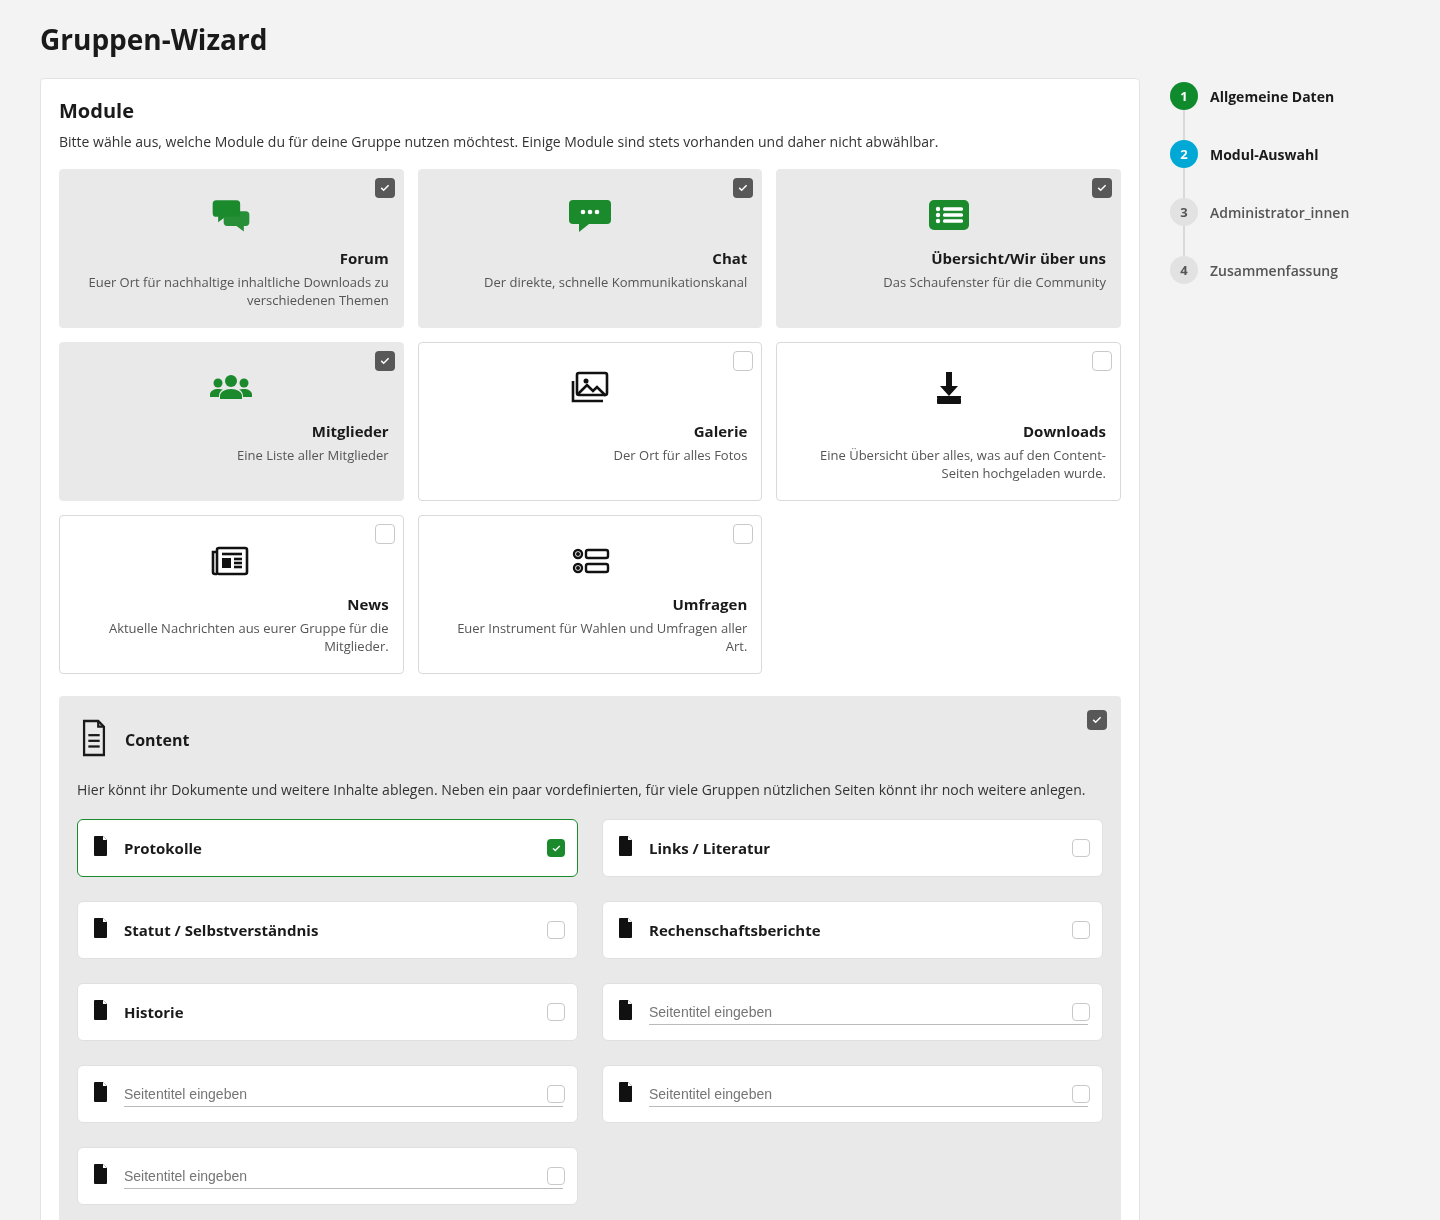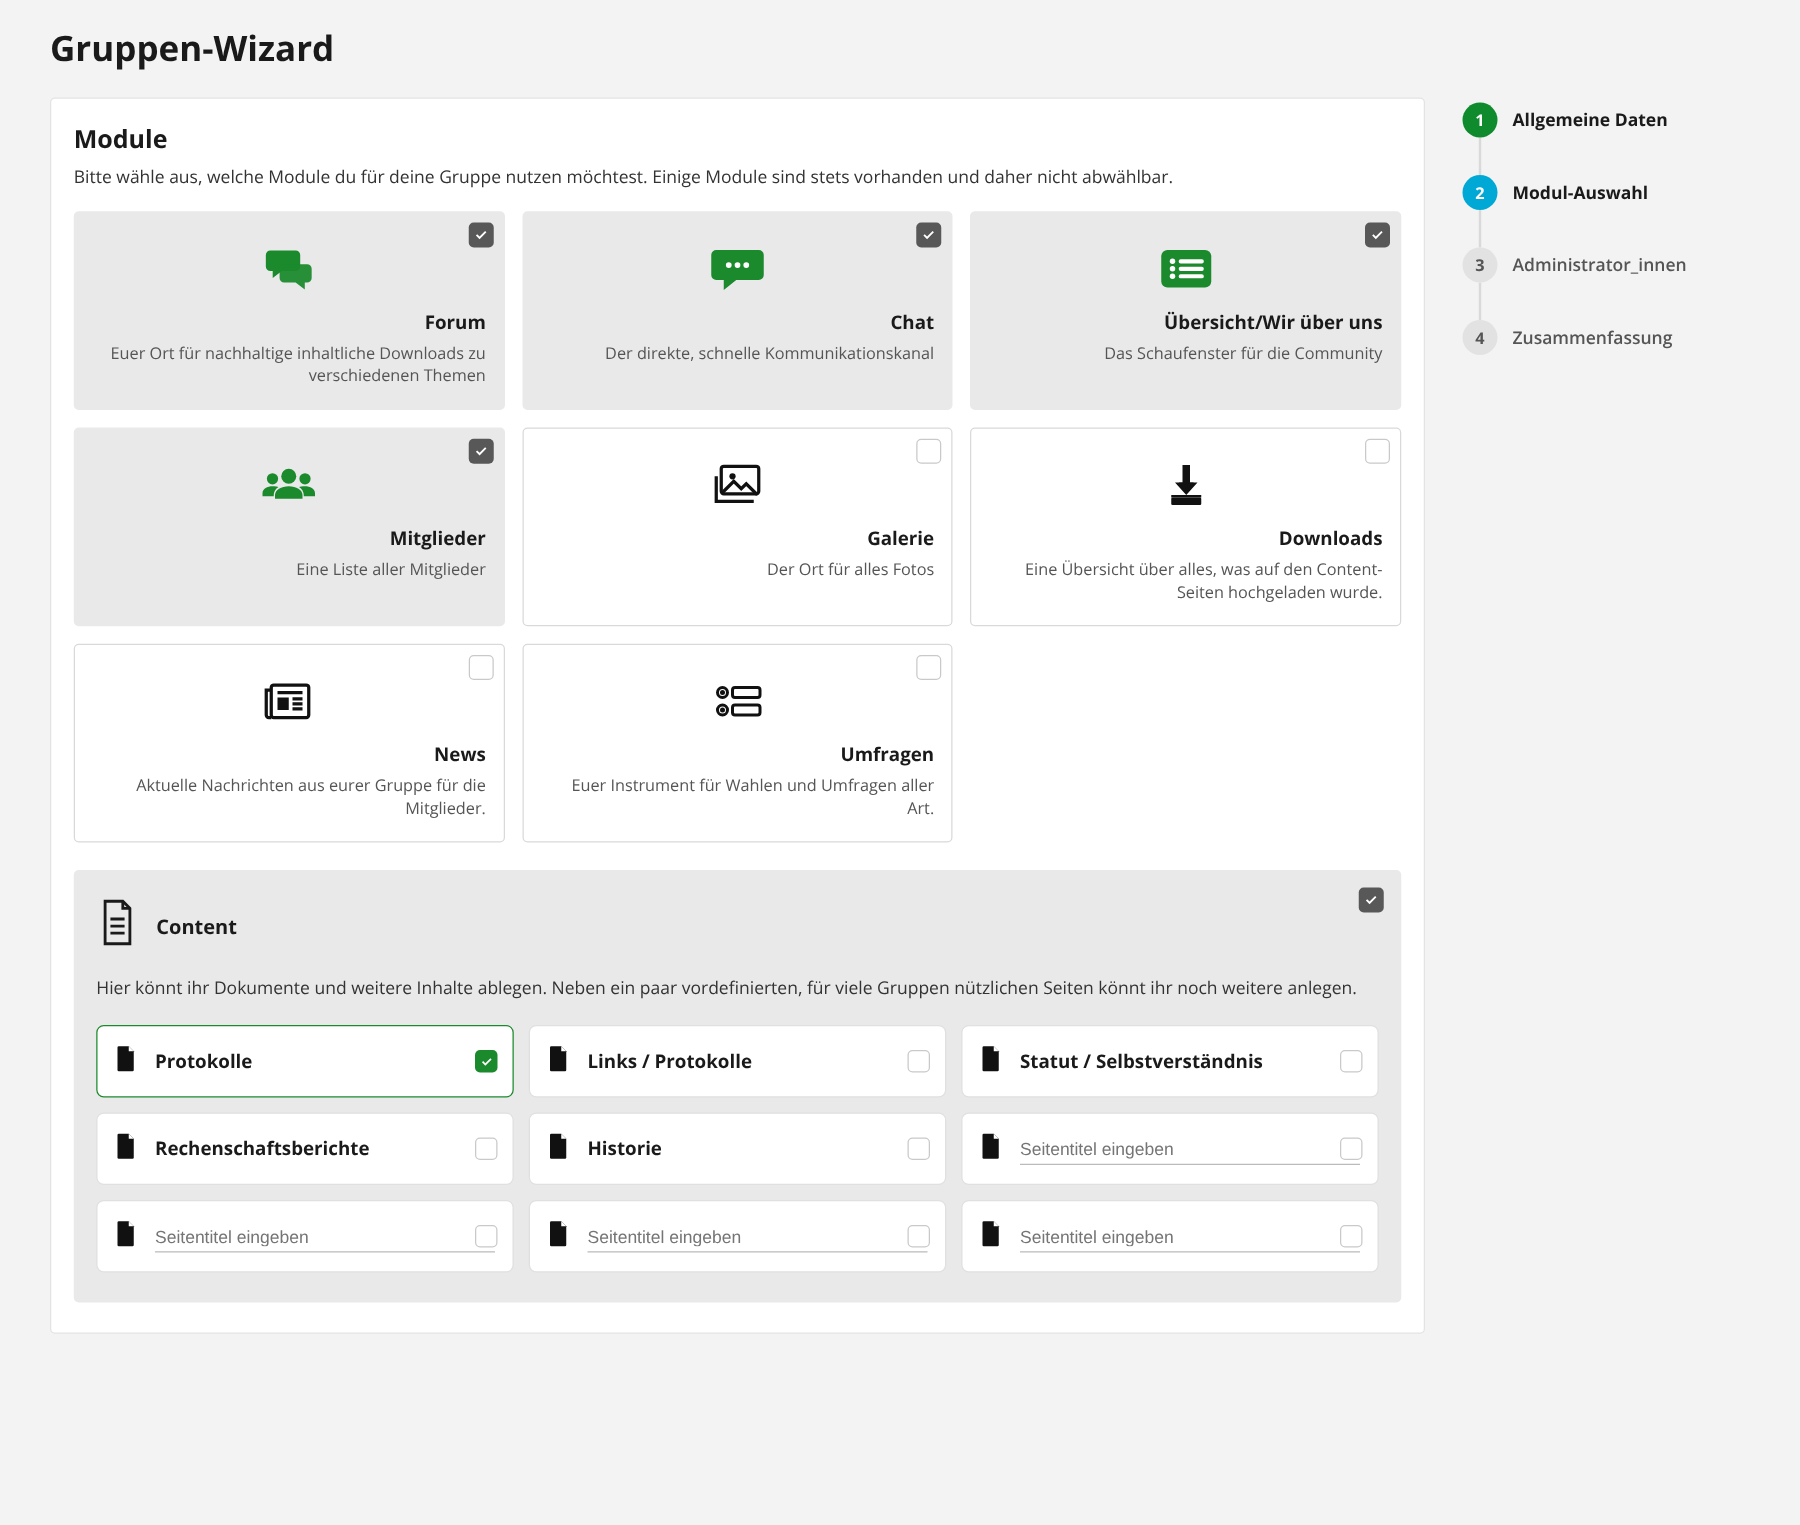--- a/index.html
+++ b/index.html
@@ -120,22 +120,22 @@
   .content-header .ctitle {
     font-weight:700;
     font-size:16px;
   }
   .content-desc {
     color:#333;
     margin:0 0 20px 0;
   }
   .content-grid {
     display:grid;
-    grid-template-columns: repeat(3, 1fr);
-    gap:12px;
+    grid-template-columns: repeat(2, 1fr);
+    gap:24px;
   }
   .content-card {
     background:#fff;
     border:1px solid #e0e0e0;
     border-radius:6px;
     padding:14px 14px;
     display:flex;
     align-items:center;
     gap:14px;
     position:relative;
@@ -384,21 +384,21 @@
                   <path d="M6.2 12.4 2.3 8.5l1.4-1.4 2.5 2.5 5.9-5.9 1.4 1.4z"></path>
                 </svg>
               </div>
             </div>
             <div class="content-card">
               <span class="doc-ico"><svg width="18" height="22" viewBox="0 0 18 22" fill="#111">
                   <path d="M3 1h8l4 4v15a1 1 0 0 1-1 1H3a1 1 0 0 1-1-1V2a1 1 0 0 1 1-1z"></path>
                   <path d="M11 1v4h4" fill="#fff" opacity="0"></path>
                   <path d="M11 1l4 4h-4z" fill="#fff"></path>
                 </svg></span>
-              <span class="clabel">Links / Protokolle</span>
+              <span class="clabel">Links / Literatur</span>
               <div class="mini-check empty"></div>
             </div>
             <div class="content-card">
               <span class="doc-ico"><svg width="18" height="22" viewBox="0 0 18 22" fill="#111">
                   <path d="M3 1h8l4 4v15a1 1 0 0 1-1 1H3a1 1 0 0 1-1-1V2a1 1 0 0 1 1-1z"></path>
                   <path d="M11 1v4h4" fill="#fff" opacity="0"></path>
                   <path d="M11 1l4 4h-4z" fill="#fff"></path>
                 </svg></span>
               <span class="clabel">Statut / Selbstverständnis</span>
               <div class="mini-check empty"></div>

